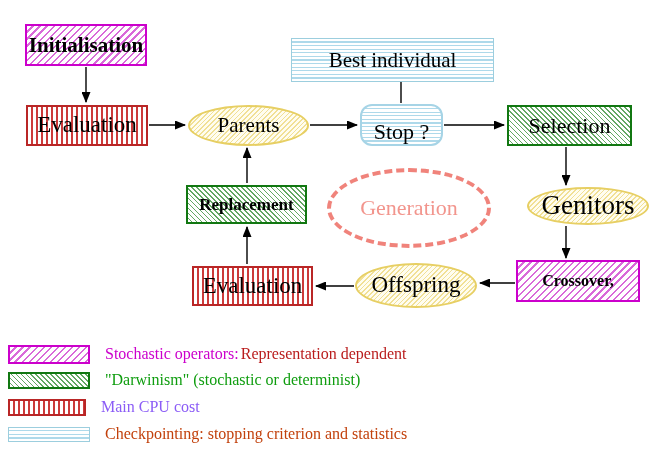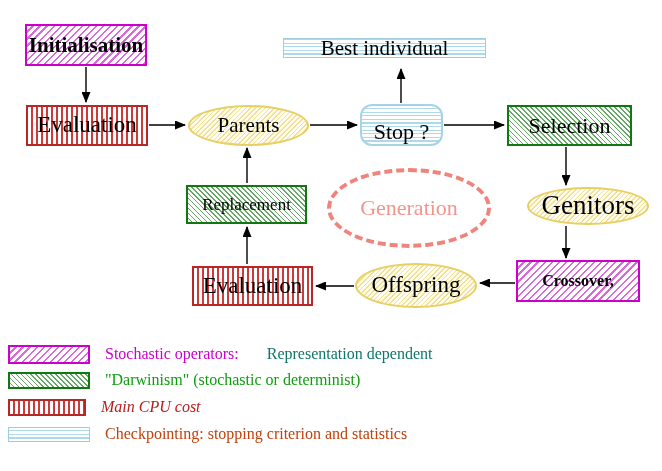--- a/index.html
+++ b/index.html
@@ -33,43 +33,43 @@
   .b-green{border:2px solid #117711;}
   .b-red{border:2px solid #b92626;}
   .b-cyan{border:1px solid #9ccede;}
   .b-cyan2{border:2px solid #a6d4e6;border-radius:12px;}
   .ellipse{border:2px solid #e7cf63;border-radius:50%;}
 
   
   .n-init{left:25px;top:24px;width:122px;height:42px;font-size:21px;}
   .n-eval1{left:26px;top:105px;width:122px;height:41px;font-size:23px;}
   .n-parents{left:188px;top:105px;width:121px;height:41px;font-size:21px;}
-  .n-best{left:283px;top:38px;width:203px;height:20px;font-size:21px;}
+  .n-best{left:291px;top:38px;width:203px;height:44px;font-size:21px;}
   .n-stop{left:360px;top:104px;width:83px;height:42px;font-size:22px;align-items:flex-end;}
   .n-selection{left:507px;top:105px;width:125px;height:41px;font-size:22px;}
   .n-genitors{left:527px;top:187px;width:122px;height:38px;font-size:27px;}
   .n-crossover{left:516px;top:260px;width:124px;height:42px;font-size:16px;}
   .n-offspring{left:355px;top:263px;width:122px;height:45px;font-size:23px;}
   .n-eval2{left:192px;top:266px;width:121px;height:40px;font-size:23px;}
-  .n-replacement{left:186px;top:185px;width:121px;height:39px;font-size:17px;}
+  .n-replacement{left:186px;top:185px;width:121px;height:39px;font-size:17px;font-weight:bold;}
   .n-generation{
     left:327px;top:168px;width:164px;height:80px;
     border:4px dashed #f0837b;border-radius:50%;
     color:#f2958d;font-size:22px;
     background:transparent;
   }
 
   
   .lg-row{position:absolute;left:8px;display:flex;align-items:center;height:20px;}
   .lg-swatch{width:82px;height:17px;box-sizing:border-box;margin-right:15px;flex:none;}
   .lg-text{font-size:16px;white-space:nowrap;}
   .c-magenta{color:#cc00cc;}
-  .c-gold{color:#0f766e;margin-left:28px;}
+  .c-gold{color:#b91c1c;margin-left:2px;}
   .c-green{color:#0f9d0f;}
-  .c-red{color:#b91c1c;font-style:italic;}
+  .c-red{color:#8b5cf6;}
   .c-blue{color:#c2410c;}
 </style>
 </head>
 <body>
 
 <div class="canvas">
 
   <svg class="arrows" viewBox="0 0 662 471" xmlns="http://www.w3.org/2000/svg">
     <defs>
       <marker id="ah" markerWidth="11" markerHeight="9" refX="10" refY="4.5" orient="auto" markerUnits="userSpaceOnUse">

